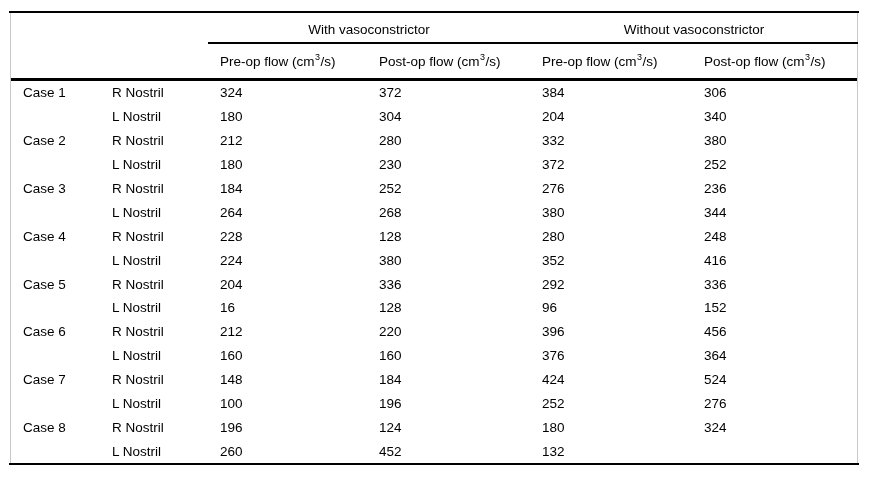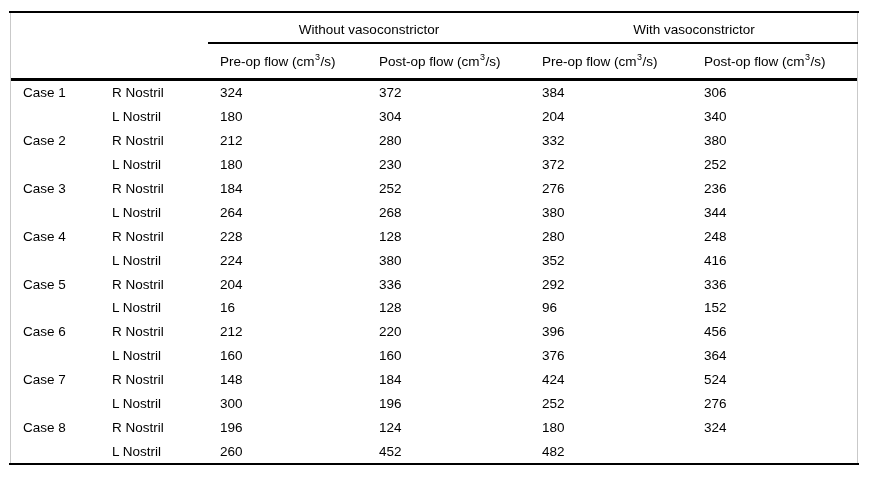--- a/index.html
+++ b/index.html
@@ -76,22 +76,22 @@
 </head>
 <body>
 
 <div class="sheet">
   <div class="rule-top"></div>
 
   <div class="table-frame">
 
     <div class="grid group-row">
       <div class="group-spacer"></div>
+      <div class="group-cell">With vasoconstrictor</div>
       <div class="group-cell">Without vasoconstrictor</div>
-      <div class="group-cell">With vasoconstrictor</div>
     </div>
 
     <div class="grid colhead-row">
       <div class="cell"></div>
       <div class="cell"></div>
 
       <div class="hcell">
         <span>Pre-op flow (cm</span>
           <sup class="sp">3</sup>
           <span>/s)</span>
@@ -214,38 +214,38 @@
           <div class="cell c-case">Case 7</div>
           <div class="cell c-nostril">R Nostril</div>
           <div class="cell c-num">148</div>
           <div class="cell c-num">184</div>
           <div class="cell c-num">424</div>
           <div class="cell c-num">524</div>
         </div>
         <div class="brow">
           <div class="cell c-case"></div>
           <div class="cell c-nostril">L Nostril</div>
-          <div class="cell c-num">300</div>
+          <div class="cell c-num">100</div>
           <div class="cell c-num">196</div>
           <div class="cell c-num">252</div>
           <div class="cell c-num">276</div>
         </div>
         <div class="brow">
           <div class="cell c-case">Case 8</div>
           <div class="cell c-nostril">R Nostril</div>
           <div class="cell c-num">196</div>
           <div class="cell c-num">124</div>
           <div class="cell c-num">180</div>
           <div class="cell c-num">324</div>
         </div>
         <div class="brow">
           <div class="cell c-case"></div>
           <div class="cell c-nostril">L Nostril</div>
           <div class="cell c-num">260</div>
           <div class="cell c-num">452</div>
-          <div class="cell c-num">482</div>
+          <div class="cell c-num">132</div>
         </div>
       </div>
 
   </div>
 
   <div class="rule-bottom"></div>
 </div>
 
 </body></html>

